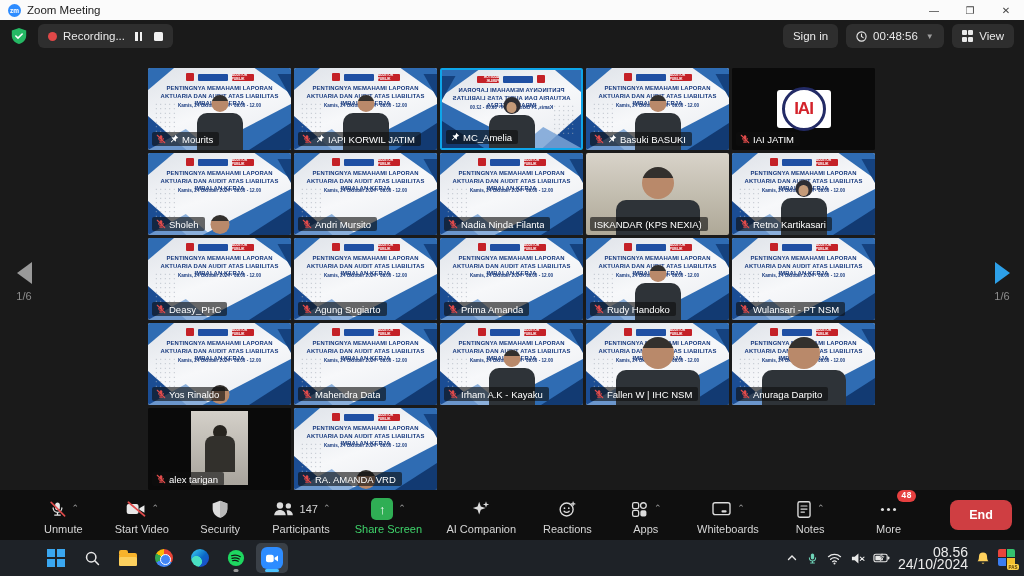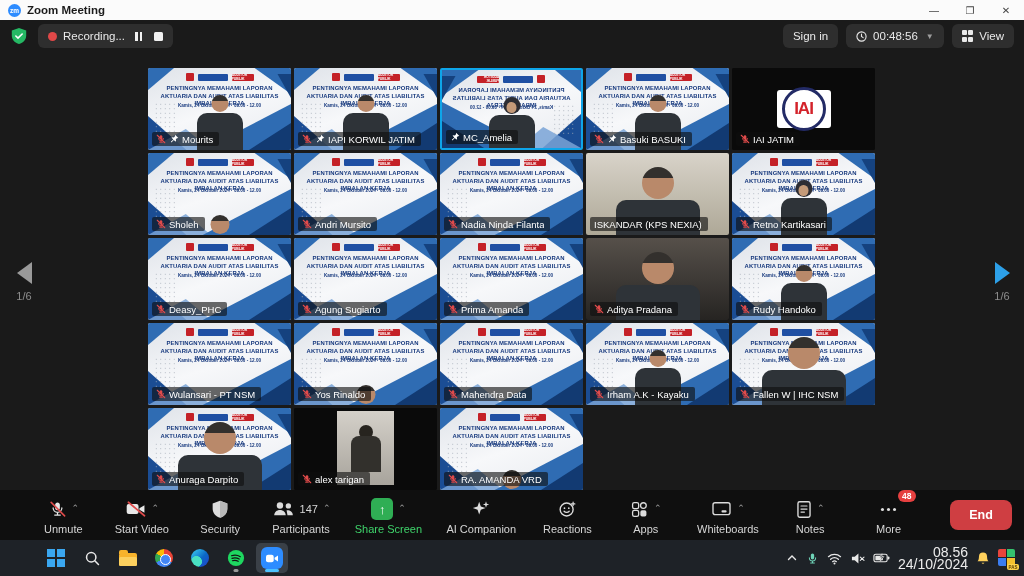--- a/index.html
+++ b/index.html
@@ -2,21 +2,21 @@
 <html><head>
 <meta charset="utf-8">
 <style>
   html,body{margin:0;padding:0;background:#000;}
   *{box-sizing:border-box;font-family:"Liberation Sans",sans-serif;cursor:default;}
   #stage{position:relative;width:1024px;height:576px;background:#1a1a1a;overflow:hidden;}
 
   
   .titlebar{position:absolute;top:0;left:0;right:0;height:20px;background:#fbfbfb;display:flex;align-items:center;padding-left:8px;gap:6px;}
   .zm-logo{width:13px;height:13px;border-radius:50%;background:#2d8cff;color:#fff;font-size:6.5px;font-weight:bold;display:flex;align-items:center;justify-content:center;}
-  .win-title{font-size:11.5px;color:#1b1b1b;font-weight:bold;}
+  .win-title{font-size:11.5px;color:#1b1b1b;}
   .win-controls{margin-left:auto;display:flex;height:100%;}
   .win-btn{width:36px;height:100%;display:flex;align-items:center;justify-content:center;font-size:10px;color:#444;}
 
   
   .meetbar{position:absolute;top:20px;left:0;right:0;height:32px;display:flex;align-items:center;padding:0 10px;gap:10px;}
   .pill{background:#2e2e2e;border-radius:6px;height:24px;display:flex;align-items:center;gap:6px;padding:0 10px;color:#e9e9e9;font-size:11.5px;}
   .rec-dot{width:9px;height:9px;border-radius:50%;background:#e04848;}
   .rec-pause{display:flex;gap:2px;margin-left:4px;}
   .rec-pause i{display:block;width:2.5px;height:9px;background:#f2f2f2;}
   .rec-stop{width:9px;height:9px;background:#f2f2f2;border-radius:1.5px;margin-left:6px;}
@@ -93,21 +93,21 @@
   
   .toolbar{position:absolute;left:0;right:0;top:490px;height:50px;background:#0f0f0f;display:flex;align-items:center;padding:0 12px;}
   .tgroup{flex:1;display:flex;justify-content:space-evenly;align-items:center;}
   .titem{position:relative;display:flex;flex-direction:column;align-items:center;gap:2px;min-width:54px;padding-top:2px;}
   .ticonrow{height:24px;display:flex;align-items:center;gap:5px;}
   .tlabel{font-size:11px;color:#d6d6d6;white-space:nowrap;}
   .tcount{font-size:11px;color:#d6d6d6;}
   .tchev{color:#a0a0a0;font-size:9px;transform:translateY(-1px);}
   .share-ic{width:22px;height:22px;border-radius:5px;background:#2fae54;display:flex;align-items:center;justify-content:center;color:#fff;font-size:13px;font-weight:bold;}
   .tlabel.green{color:#3fd46b;}
-  .tbadge{position:absolute;top:-5px;right:0px;background:#e64040;color:#fff;border-radius:8px;font-size:8.5px;font-weight:bold;padding:1px 4px;}
+  .tbadge{position:absolute;top:-5px;right:0px;background:#e64040;color:#fff;border-radius:8px;font-size:8.5px;font-weight:bold;padding:1px 4px;font-family:Liberation Mono, monospace;}
   .end-btn{margin-left:10px;width:62px;height:30px;background:#cf3e42;border:none;border-radius:8px;color:#fff;font-size:12.5px;font-weight:600;}
 
   
   .taskbar{position:absolute;left:0;right:0;top:540px;height:36px;background:#1e2227;display:flex;align-items:center;}
   .tb-left{position:absolute;left:40px;display:flex;align-items:center;gap:4px;height:100%;}
   .tb-ic{position:relative;width:32px;height:30px;border-radius:5px;display:flex;align-items:center;justify-content:center;}
   .tb-ic.zoom-active{background:#3a4047;}
   .tb-ic.running::after{content:'';position:absolute;bottom:1px;left:50%;transform:translateX(-50%);width:5px;height:3px;border-radius:2px;background:#9a9a9a;}
   .tb-ic.zoom-active::after{content:'';position:absolute;bottom:1px;left:50%;transform:translateX(-50%);width:14px;height:3px;border-radius:2px;background:#4cc2ff;}
   .winlogo{display:grid;grid-template-columns:8px 8px;grid-template-rows:8px 8px;gap:1.5px;}
@@ -600,39 +600,20 @@
         <svg class="mic-ic" width="10" height="10" viewBox="0 0 12 12">
           <path d="M6 1.4c.9 0 1.6.7 1.6 1.6v2a1.6 1.6 0 0 1-3.2 0V3c0-.9.7-1.6 1.6-1.6z" fill="#e04b4b"></path>
           <path d="M3.1 5.3a2.9 2.9 0 0 0 5.8 0M6 8.3v1.5M4.2 9.8h3.6" fill="none" stroke="#e04b4b" stroke-width="1.1" stroke-linecap="round"></path>
           <path d="M1.5 1.5l9 9" stroke="#e04b4b" stroke-width="1.3" stroke-linecap="round"></path>
         </svg>
 
         <span class="bind-name">Prima Amanda</span>
       </div>
     </div>
 
-    <div class="tile style-cam-dark face-close">
-      <div class="vbg">
-
-        <div class="face">
-            <div class="head"></div>
-            <div class="torso"></div>
-          </div>
-
-      </div>
-      <div class="nlabel">
-        <svg class="mic-ic" width="10" height="10" viewBox="0 0 12 12">
-          <path d="M6 1.4c.9 0 1.6.7 1.6 1.6v2a1.6 1.6 0 0 1-3.2 0V3c0-.9.7-1.6 1.6-1.6z" fill="#e04b4b"></path>
-          <path d="M3.1 5.3a2.9 2.9 0 0 0 5.8 0M6 8.3v1.5M4.2 9.8h3.6" fill="none" stroke="#e04b4b" stroke-width="1.1" stroke-linecap="round"></path>
-          <path d="M1.5 1.5l9 9" stroke="#e04b4b" stroke-width="1.3" stroke-linecap="round"></path>
-        </svg>
-
-        <span class="bind-name">Aditya Pradana</span>
-      </div>
-    </div>
 
     <div class="tile style-vbg face-center">
       <div class="vbg">
         <div class="deco">
           <div class="sh sh1"></div>
             <div class="sh sh2"></div>
             <div class="sh sh2b"></div>
           <div class="sh sh3"></div>
             <div class="sh sh3b"></div>
           <div class="sh sh4"></div>

